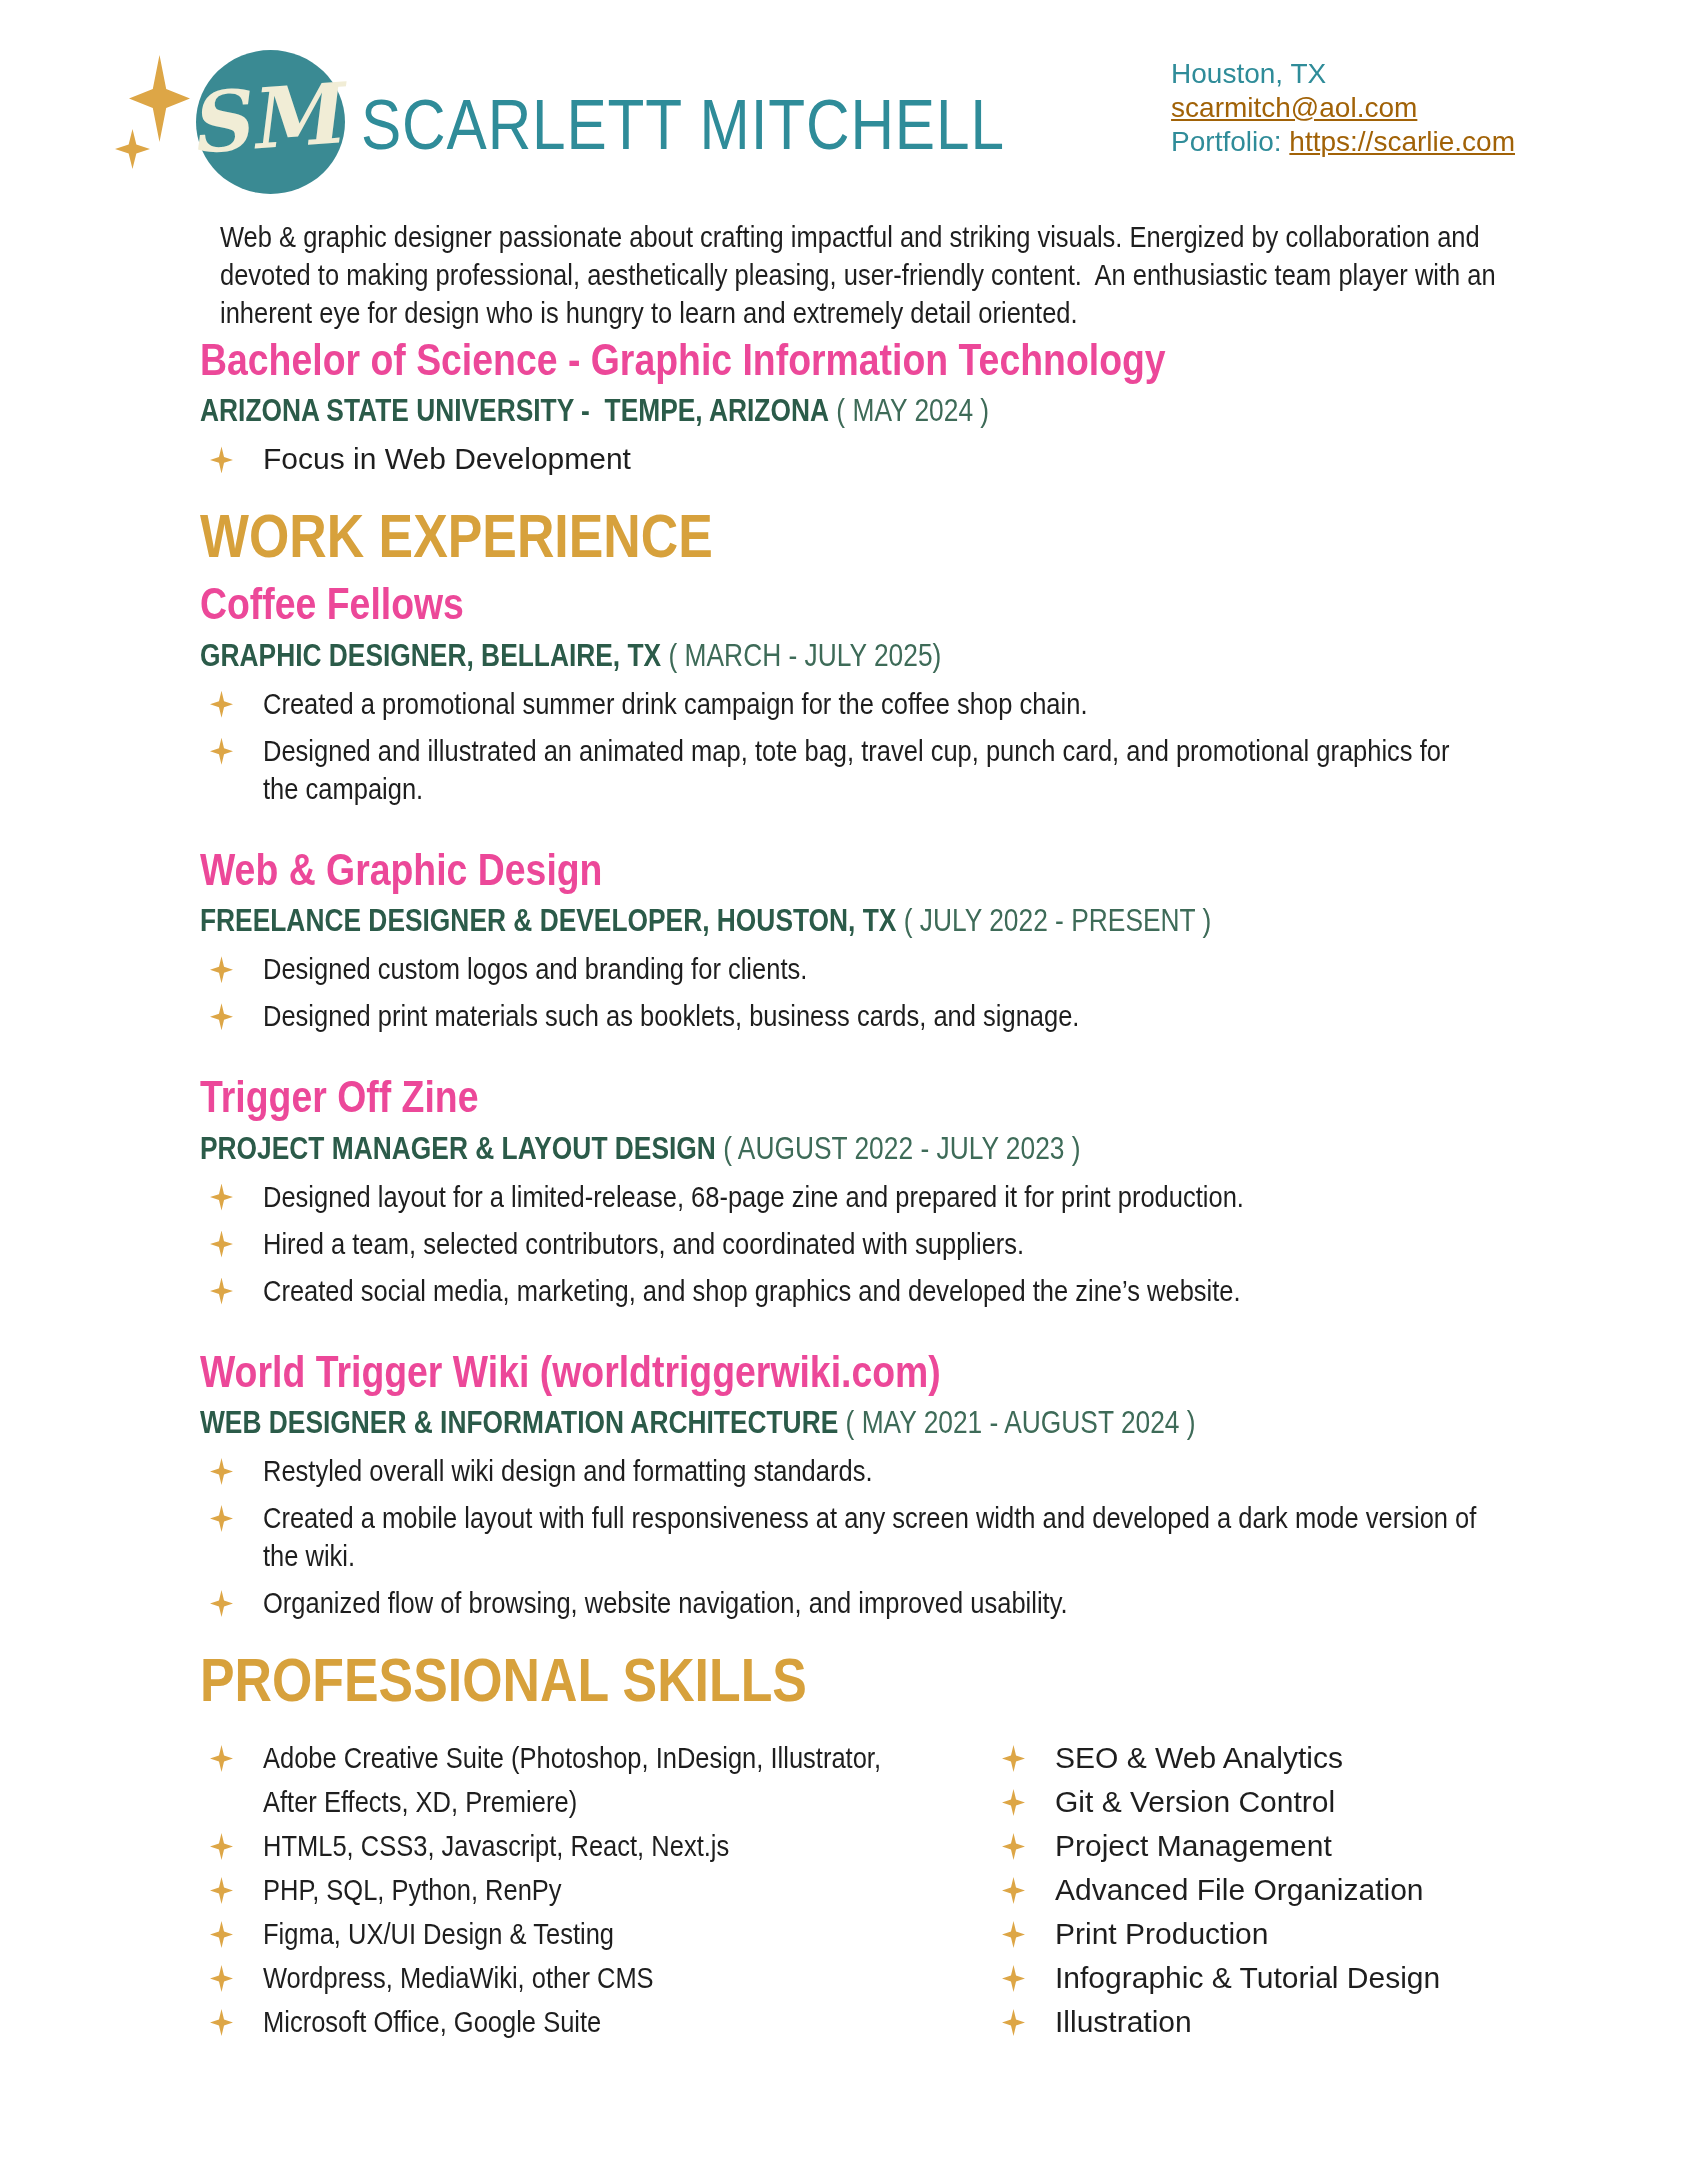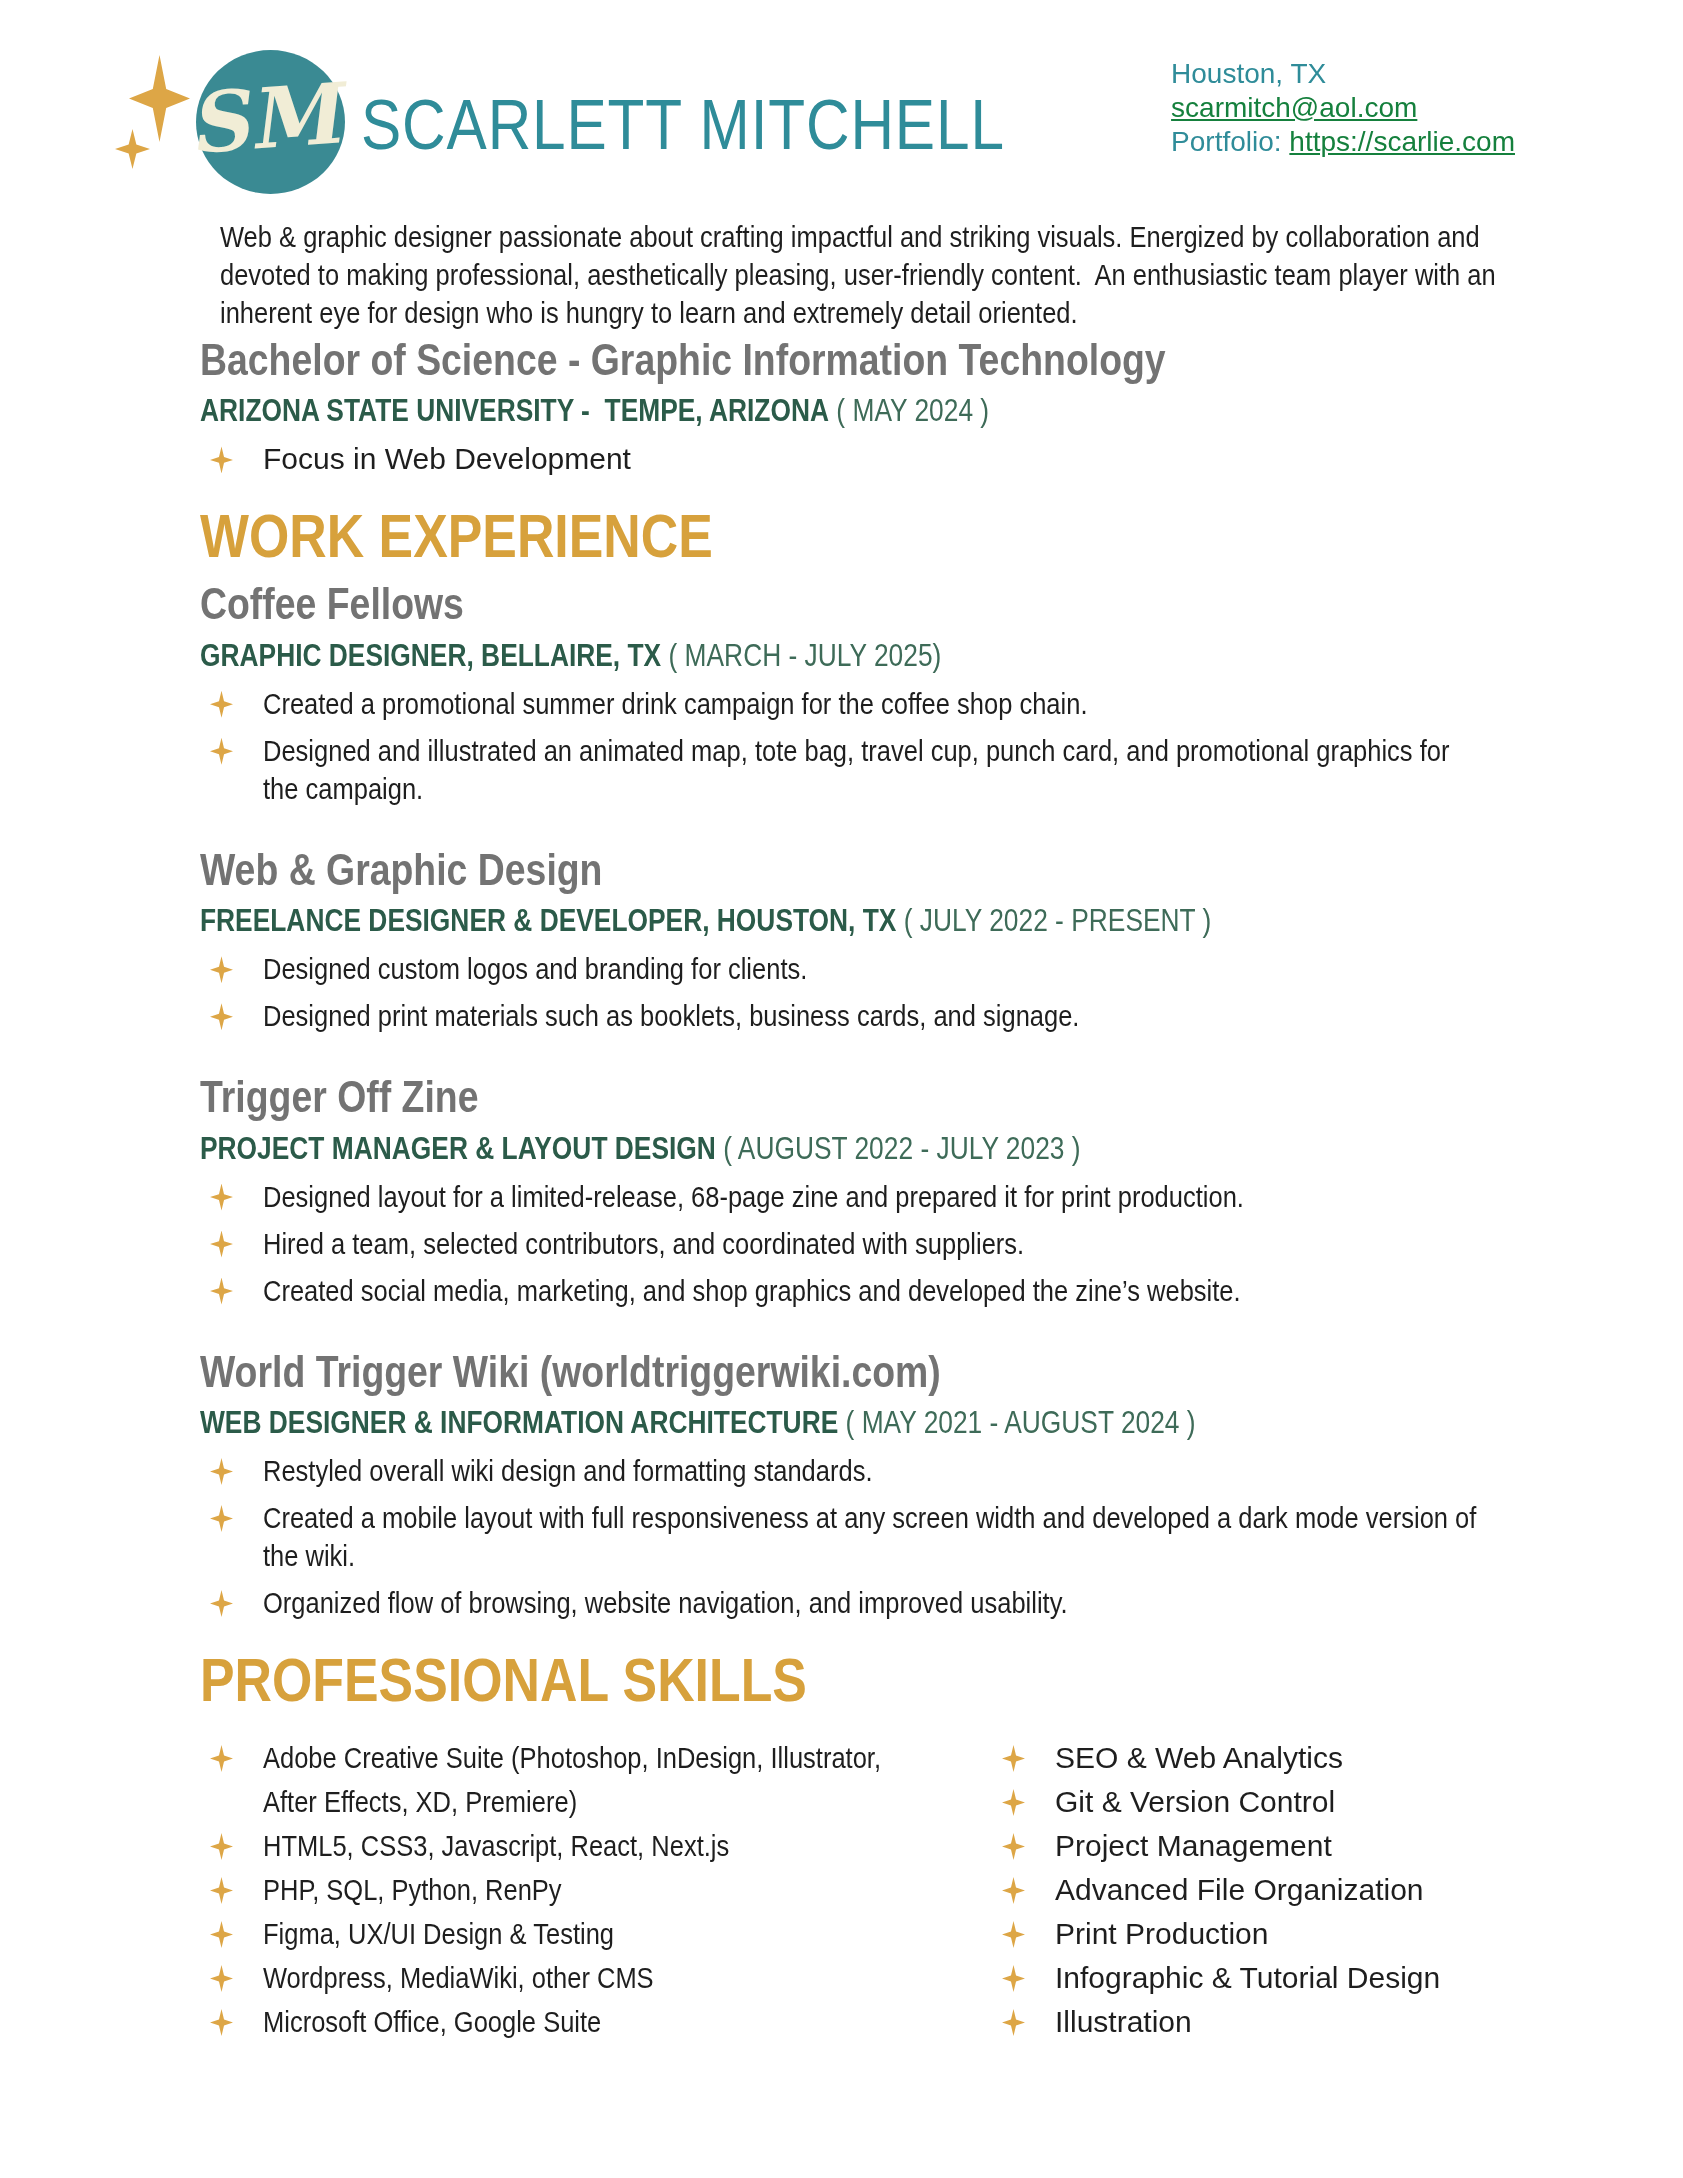--- a/index.html
+++ b/index.html
@@ -25,26 +25,26 @@
   .monogram{
     position:absolute;left:50%;top:50%;transform:translate(-50%,-54%) rotate(-4deg);
     font-family:"DejaVu Serif", serif;font-style:italic;font-weight:bold;
     font-size:83px;color:#f1edd6;line-height:1;
   }
   .name{
     position:absolute;left:161px;top:89px;
     font-size:71px;font-weight:400;color:#2f8c99;letter-spacing:1px;line-height:1;
   }
   .contact{position:absolute;right:0;top:57px;text-align:left;font-size:28px;line-height:34px;color:#2f8c99;}
-  .contact a{color:#15803d;text-decoration:underline;cursor:pointer;}
+  .contact a{color:#a16207;text-decoration:underline;cursor:pointer;}
   
   .summary{margin-top:10px;font-size:30px;line-height:38px;color:#1e1e1e;margin-left:20px;}
   
   .h-gold{font-size:61px;line-height:1.05;font-weight:700;color:#d7a13c;margin:26px 0 12px 0;}
-  .h-teal{font-size:44px;line-height:1.1;font-weight:700;color:#737373;margin:38px 0 8px 0;}
+  .h-teal{font-size:44px;line-height:1.1;font-weight:700;color:#ec4899;margin:38px 0 8px 0;}
   .h-teal.first{margin-top:4px;}
   .role-line{font-size:31px;line-height:38px;margin:0 0 10px 0;}
   .role{font-weight:700;color:#2b5b49;}
   .dates{font-weight:400;color:#3e6b58;}
   
   ul{list-style:none;margin:8px;padding:0;}
   .bullet{position:relative;padding:0 20px 0 55px;font-size:30px;line-height:38px;margin:0 0 9px 0;}
   .bullet .mk{position:absolute;left:2px;top:6px;width:23px;height:27px;}
   .b-text{display:block;}
   .b-text.cx{width:117.6%;transform:scaleX(0.85);transform-origin:0 0;white-space:pre-wrap;}

